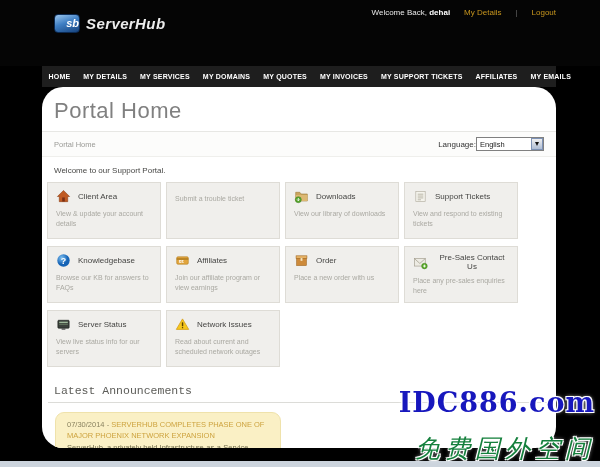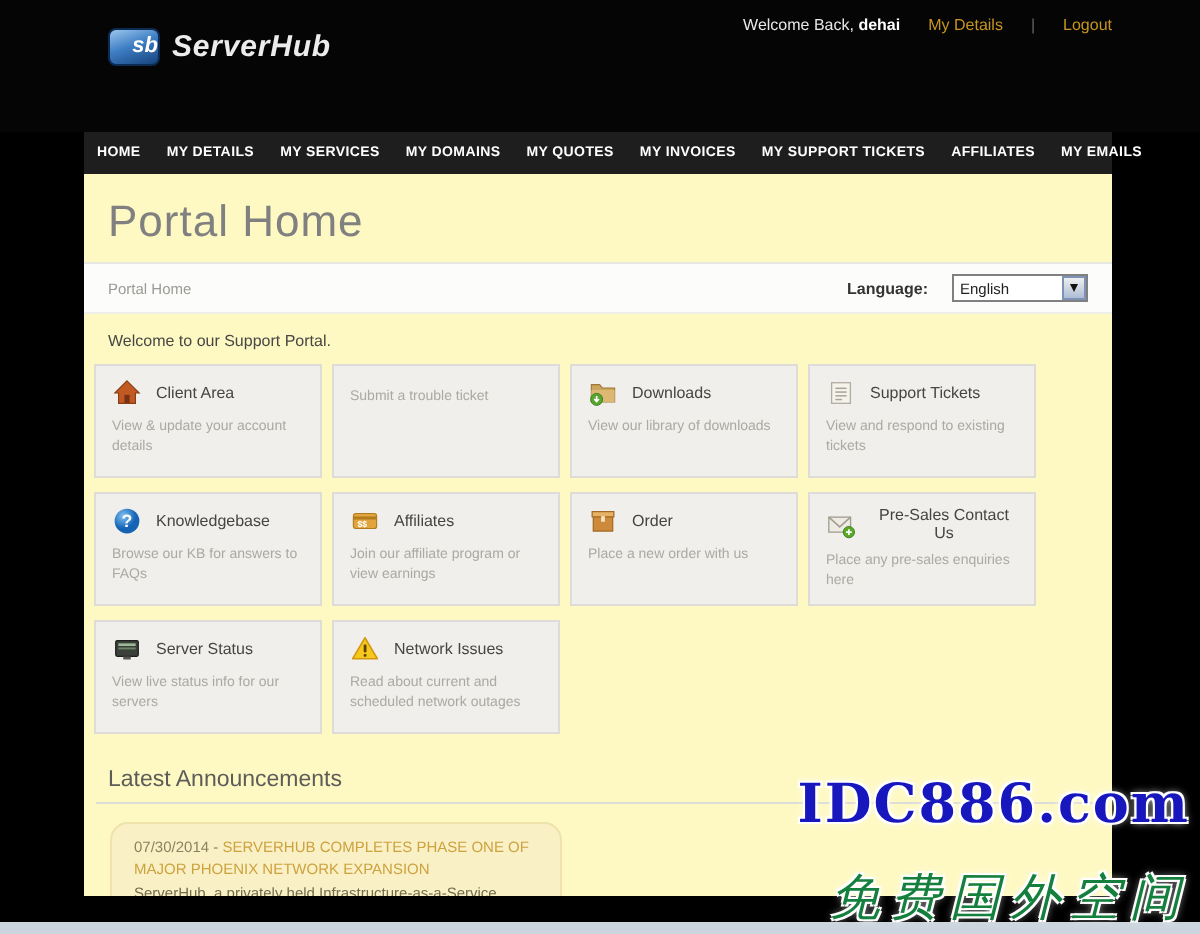--- a/index.html
+++ b/index.html
@@ -23,30 +23,30 @@
   .welcome-back b { color:#fff; }
   .u-link { color:#c8961e; margin-left:14px; cursor:pointer; }
   .u-sep { color:#666; margin-left:14px; }
   
   .content { position:absolute; left:42px; top:66px; width:514px; }
   .menu { height:21px; background:#1e1e1e; display:flex; }
   .menu-item {
     display:flex; align-items:center; padding:0 6.5px; color:#fff;
     font-size:7px; font-weight:bold; letter-spacing:.2px; cursor:pointer; white-space:nowrap;
   }
-  .main { background:#fef9c3; height:361px; box-sizing:border-box; overflow:hidden; position:relative; }
+  .main { background:#ffffff; height:361px; box-sizing:border-box; overflow:hidden; position:relative;border-radius:21px; }
   .page-header { padding:11px 12px 7px; border-bottom:1px solid #e7e7e4; }
   .page-title { margin:0; font-size:22px; font-weight:normal; color:#808080; letter-spacing:.5px; }
   .breadcrumb-row {
     height:24px; display:flex; align-items:center; justify-content:space-between;
     padding:0 12px; background:#fcfcfb; border-bottom:1px solid #efefec;
   }
   .breadcrumb { font-size:7.5px; color:#9a9a96; cursor:pointer; }
   .language { display:flex; align-items:center; }
-  .language-label { font-size:8px; font-weight:bold; color:#333; margin-right:12px; }
+  .language-label { font-size:8px; font-weight:normal; color:#333; margin-right:0; }
   .select {
     width:68px; height:14px; border:1px solid #808080; background:#fff;
     display:flex; align-items:center; justify-content:space-between; cursor:pointer; box-sizing:border-box;
   }
   .select-value { font-size:7.5px; color:#222; padding-left:3px; }
   .select-btn {
     width:12px; height:12px; box-sizing:border-box; margin-right:0px;
     background:linear-gradient(#efefef,#aebdd4); border:1px solid #7d92b5;
     display:flex; align-items:center; justify-content:center;
   }
@@ -59,21 +59,21 @@
     background:#f0efec; border:1px solid #dedcd6; padding:6px 8px; cursor:pointer;
   }
   .box-head { display:flex; align-items:center;text-align:center; }
   .box-icon { width:15px; height:15px; flex:0 0 15px; }
   .box-icon svg { display:block; }
   .box-title { font-size:8px; color:#454543; margin-left:7px; }
   .box-desc { font-size:7px; color:#aaa9a2; margin-top:5px; line-height:1.45; }
   
   .section-title {
     margin:10px 6px 0; font-size:11.5px; font-weight:normal; color:#5c5c58;
-    padding:0 6px 5px; border-bottom:1px solid #dcdcd8;
+    padding:0 6px 5px; border-bottom:1px solid #dcdcd8;font-family:Liberation Mono, monospace;
   }
   .announcement {
     margin:9px 0 0 13px; width:226px; box-sizing:border-box;
     background:#faf0c5; border:1px solid #efe2ab; border-radius:9px; padding:7px 11px 8px;
   }
   .ann-meta { font-size:7.5px; color:#8a8360; line-height:1.45; }
   .ann-link { color:#cda33f; cursor:pointer; text-decoration:none; }
   .ann-body { font-size:7.5px; color:#716d4d; line-height:1.45; margin-top:1px; }
   
   .watermark { position:absolute; right:5px; bottom:6px; text-align:right; z-index:9; pointer-events:none; line-height:1; }

